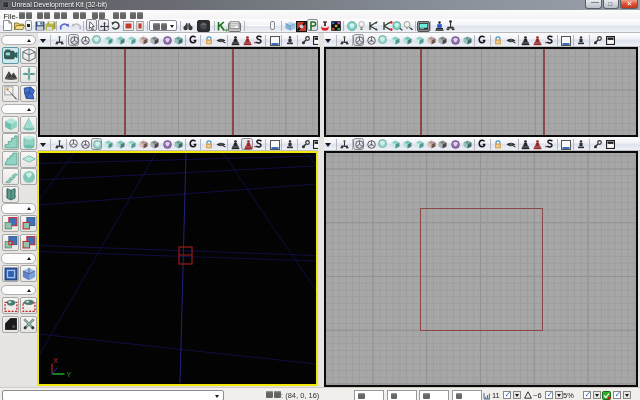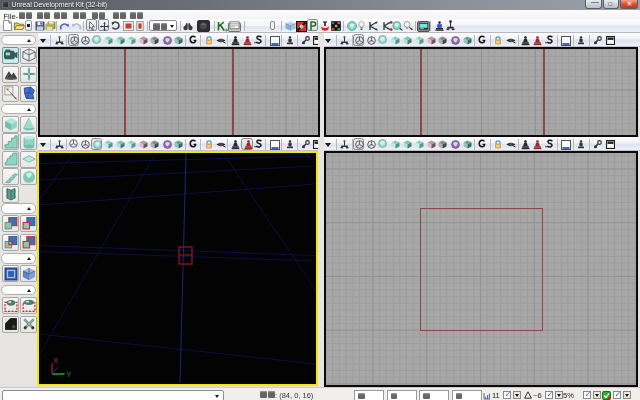--- a/index.html
+++ b/index.html
@@ -1123,21 +1123,21 @@
   </div>
 <div style="position:absolute;left:324px;top:151px;width:314px;height:236px;border:2px solid #0a0a0a;">
     <div style="position:absolute;left:0;top:0;width:310px;height:232px;background-color:#a7a7a7;background-image:linear-gradient(90deg,#929292 1px,transparent 1px),linear-gradient(#929292 1px,transparent 1px),linear-gradient(90deg,#9d9d9d 1px,transparent 1px),linear-gradient(#9d9d9d 1px,transparent 1px);background-size:53.76px 100%,100% 53.76px,6.72px 100%,100% 6.72px;background-position:46.48px 0,0 15.48px,6.16px 0,0 2.04px;">
       <div style="position:absolute;left:93.5px;top:55px;width:123.5px;height:122.5px;border:1.5px solid #8c4846;"></div>
     </div>
   </div>
 <div id="status">
     <div style="position:absolute;left:2px;top:2px;width:222px;height:10.5px;background:#fff;border:1px solid #8e8e8e;border-radius:2px;">
       <i class="td" style="right:4px;top:3.5px;"></i>
     </div>
-    <div style="position:absolute;left:260px;top:3px;font-size:7.5px;color:#333;white-space:nowrap;"><i class="cjk" style="width:7px;height:7px;"></i><i style="display:inline-block;width:1px;"></i><i class="cjk" style="width:7px;height:7px;"></i>: (84, 0, 16)</div>
+    <div style="position:absolute;left:266px;top:3px;font-size:7.5px;color:#333;white-space:nowrap;"><i class="cjk" style="width:7px;height:7px;"></i><i style="display:inline-block;width:1px;"></i><i class="cjk" style="width:7px;height:7px;"></i>: (84, 0, 16)</div>
     <div style="position:absolute;left:354px;top:2px;width:30px;height:10.5px;background:#fff;border:1px solid #999;">
       <span style="position:absolute;left:3px;top:1.5px;"><i class="cjk" style="width:6.5px;height:6.5px;"></i></span>
     </div>
     <div style="position:absolute;left:386.5px;top:2px;width:30px;height:10.5px;background:#fff;border:1px solid #999;">
       <span style="position:absolute;left:3px;top:1.5px;"><i class="cjk" style="width:6.5px;height:6.5px;"></i></span>
     </div>
     <div style="position:absolute;left:419px;top:2px;width:30px;height:10.5px;background:#fff;border:1px solid #999;">
       <span style="position:absolute;left:3px;top:1.5px;"><i class="cjk" style="width:6.5px;height:6.5px;"></i></span>
     </div>
     <div style="position:absolute;left:451.5px;top:2px;width:30px;height:10.5px;background:#fff;border:1px solid #999;">

